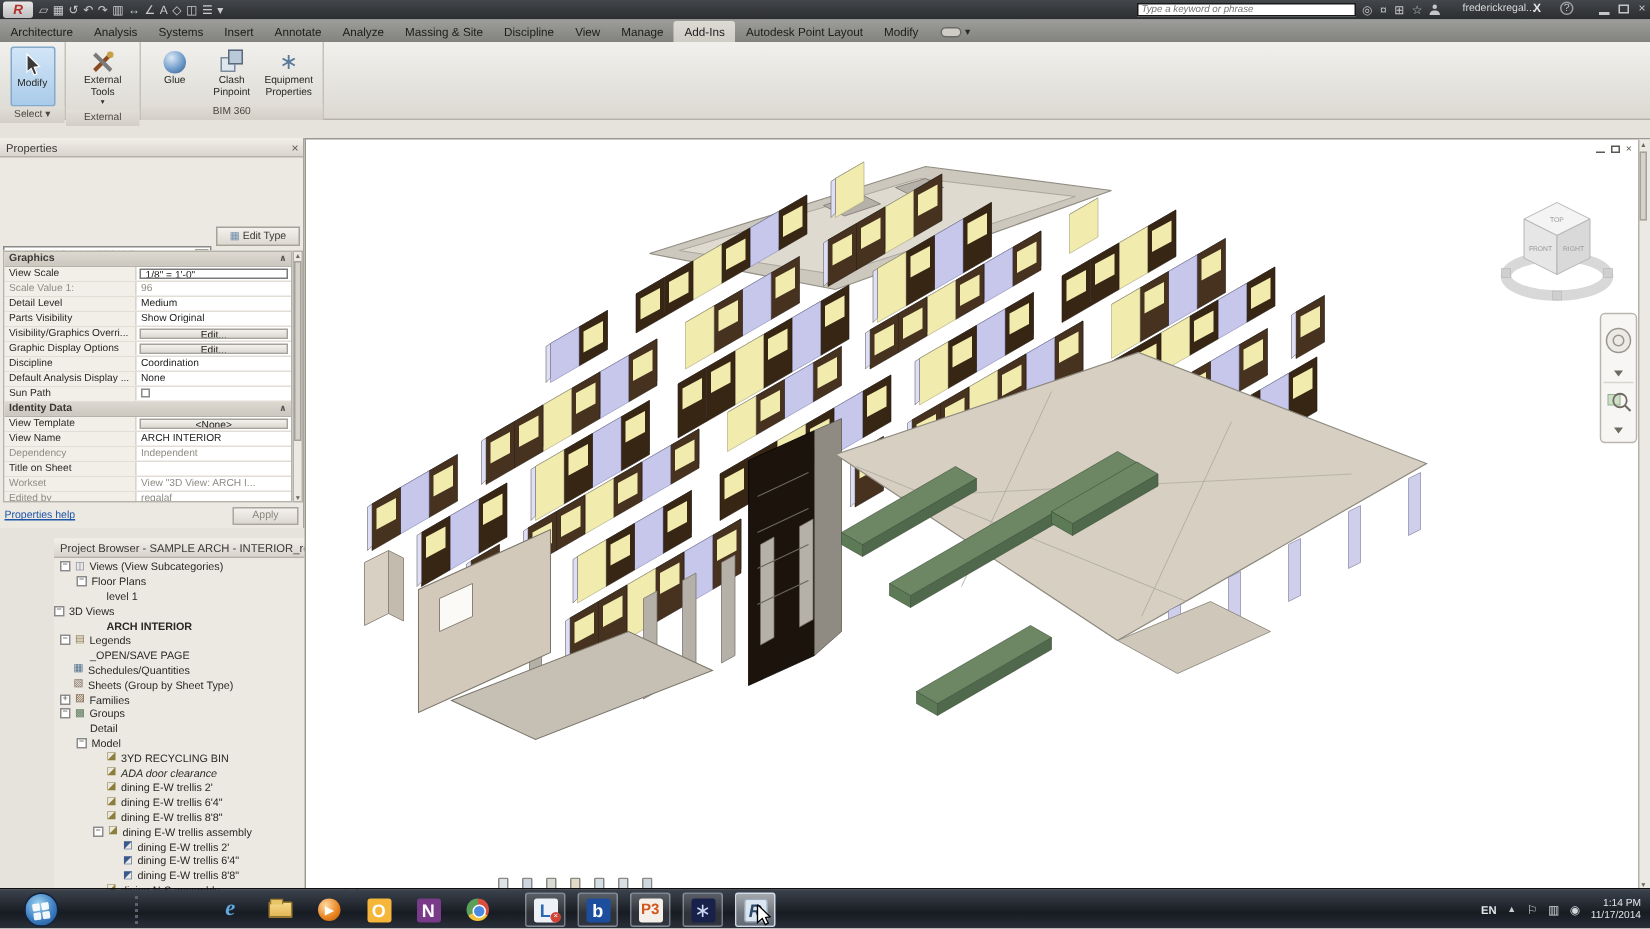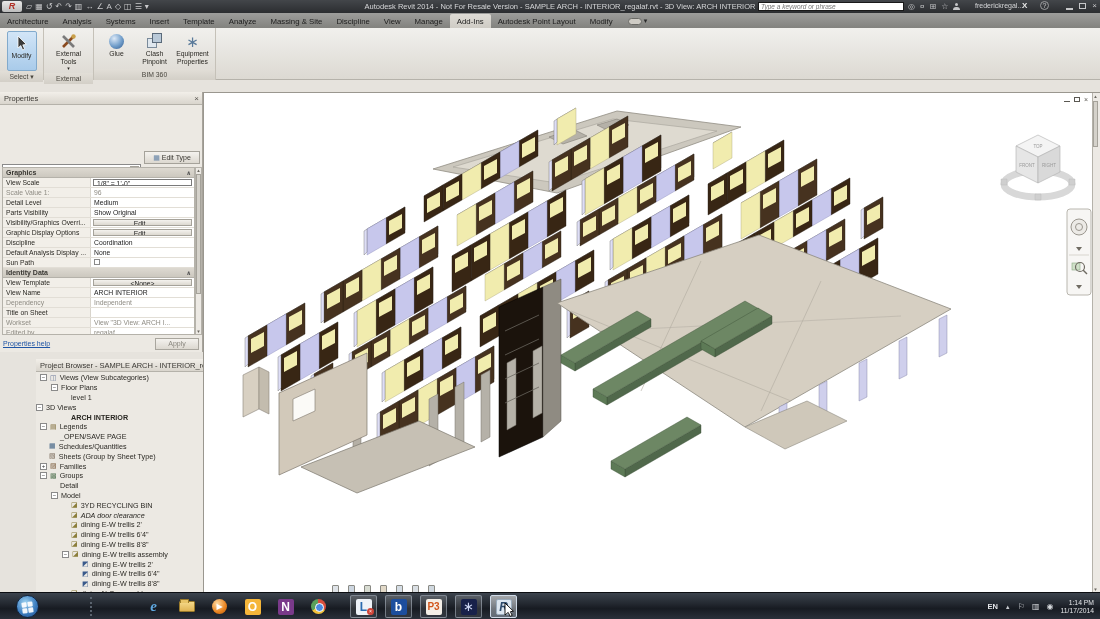--- a/index.html
+++ b/index.html
@@ -130,21 +130,20 @@
       <span>↷</span>
       <span>▥</span>
       <span>↔</span>
       <span>∠</span>
       <span>A</span>
       <span>◇</span>
       <span>◫</span>
       <span>☰</span>
       <span>▾</span>
     </div>
-  <div id="title-text" class="abs">Autodesk Revit 2014 - Not For Resale Version - SAMPLE ARCH - INTERIOR_regalaf.rvt - 3D View: ARCH INTERIOR</div>
   <input id="search-box" class="abs" placeholder="Type a keyword or phrase" style="">
   <div id="tb-icons" class="abs">
     <span>◎</span>
     <span>¤</span>
     <span>⊞</span>
     <span>☆</span>
     <span class="person"></span>
   </div>
   <div id="username" class="abs">frederickregal...</div>
   <div id="x-logo" class="abs">X</div>
@@ -154,21 +153,21 @@
     <span id="win-restore"></span>
     <span id="win-close">×</span>
   </div>
 </div>
 
 <div id="tabstrip" class="abs">
     <div class="rtab">Architecture</div>
     <div class="rtab">Analysis</div>
     <div class="rtab">Systems</div>
     <div class="rtab">Insert</div>
-    <div class="rtab">Template</div>
+    <div class="rtab">Annotate</div>
     <div class="rtab">Analyze</div>
     <div class="rtab">Massing &amp; Site</div>
     <div class="rtab">Discipline</div>
     <div class="rtab">View</div>
     <div class="rtab">Manage</div>
     <div class="rtab active">Add-Ins</div>
     <div class="rtab">Autodesk Point Layout</div>
     <div class="rtab">Modify</div>
     <div id="panel-toggle">
       <span class="pill"></span>

